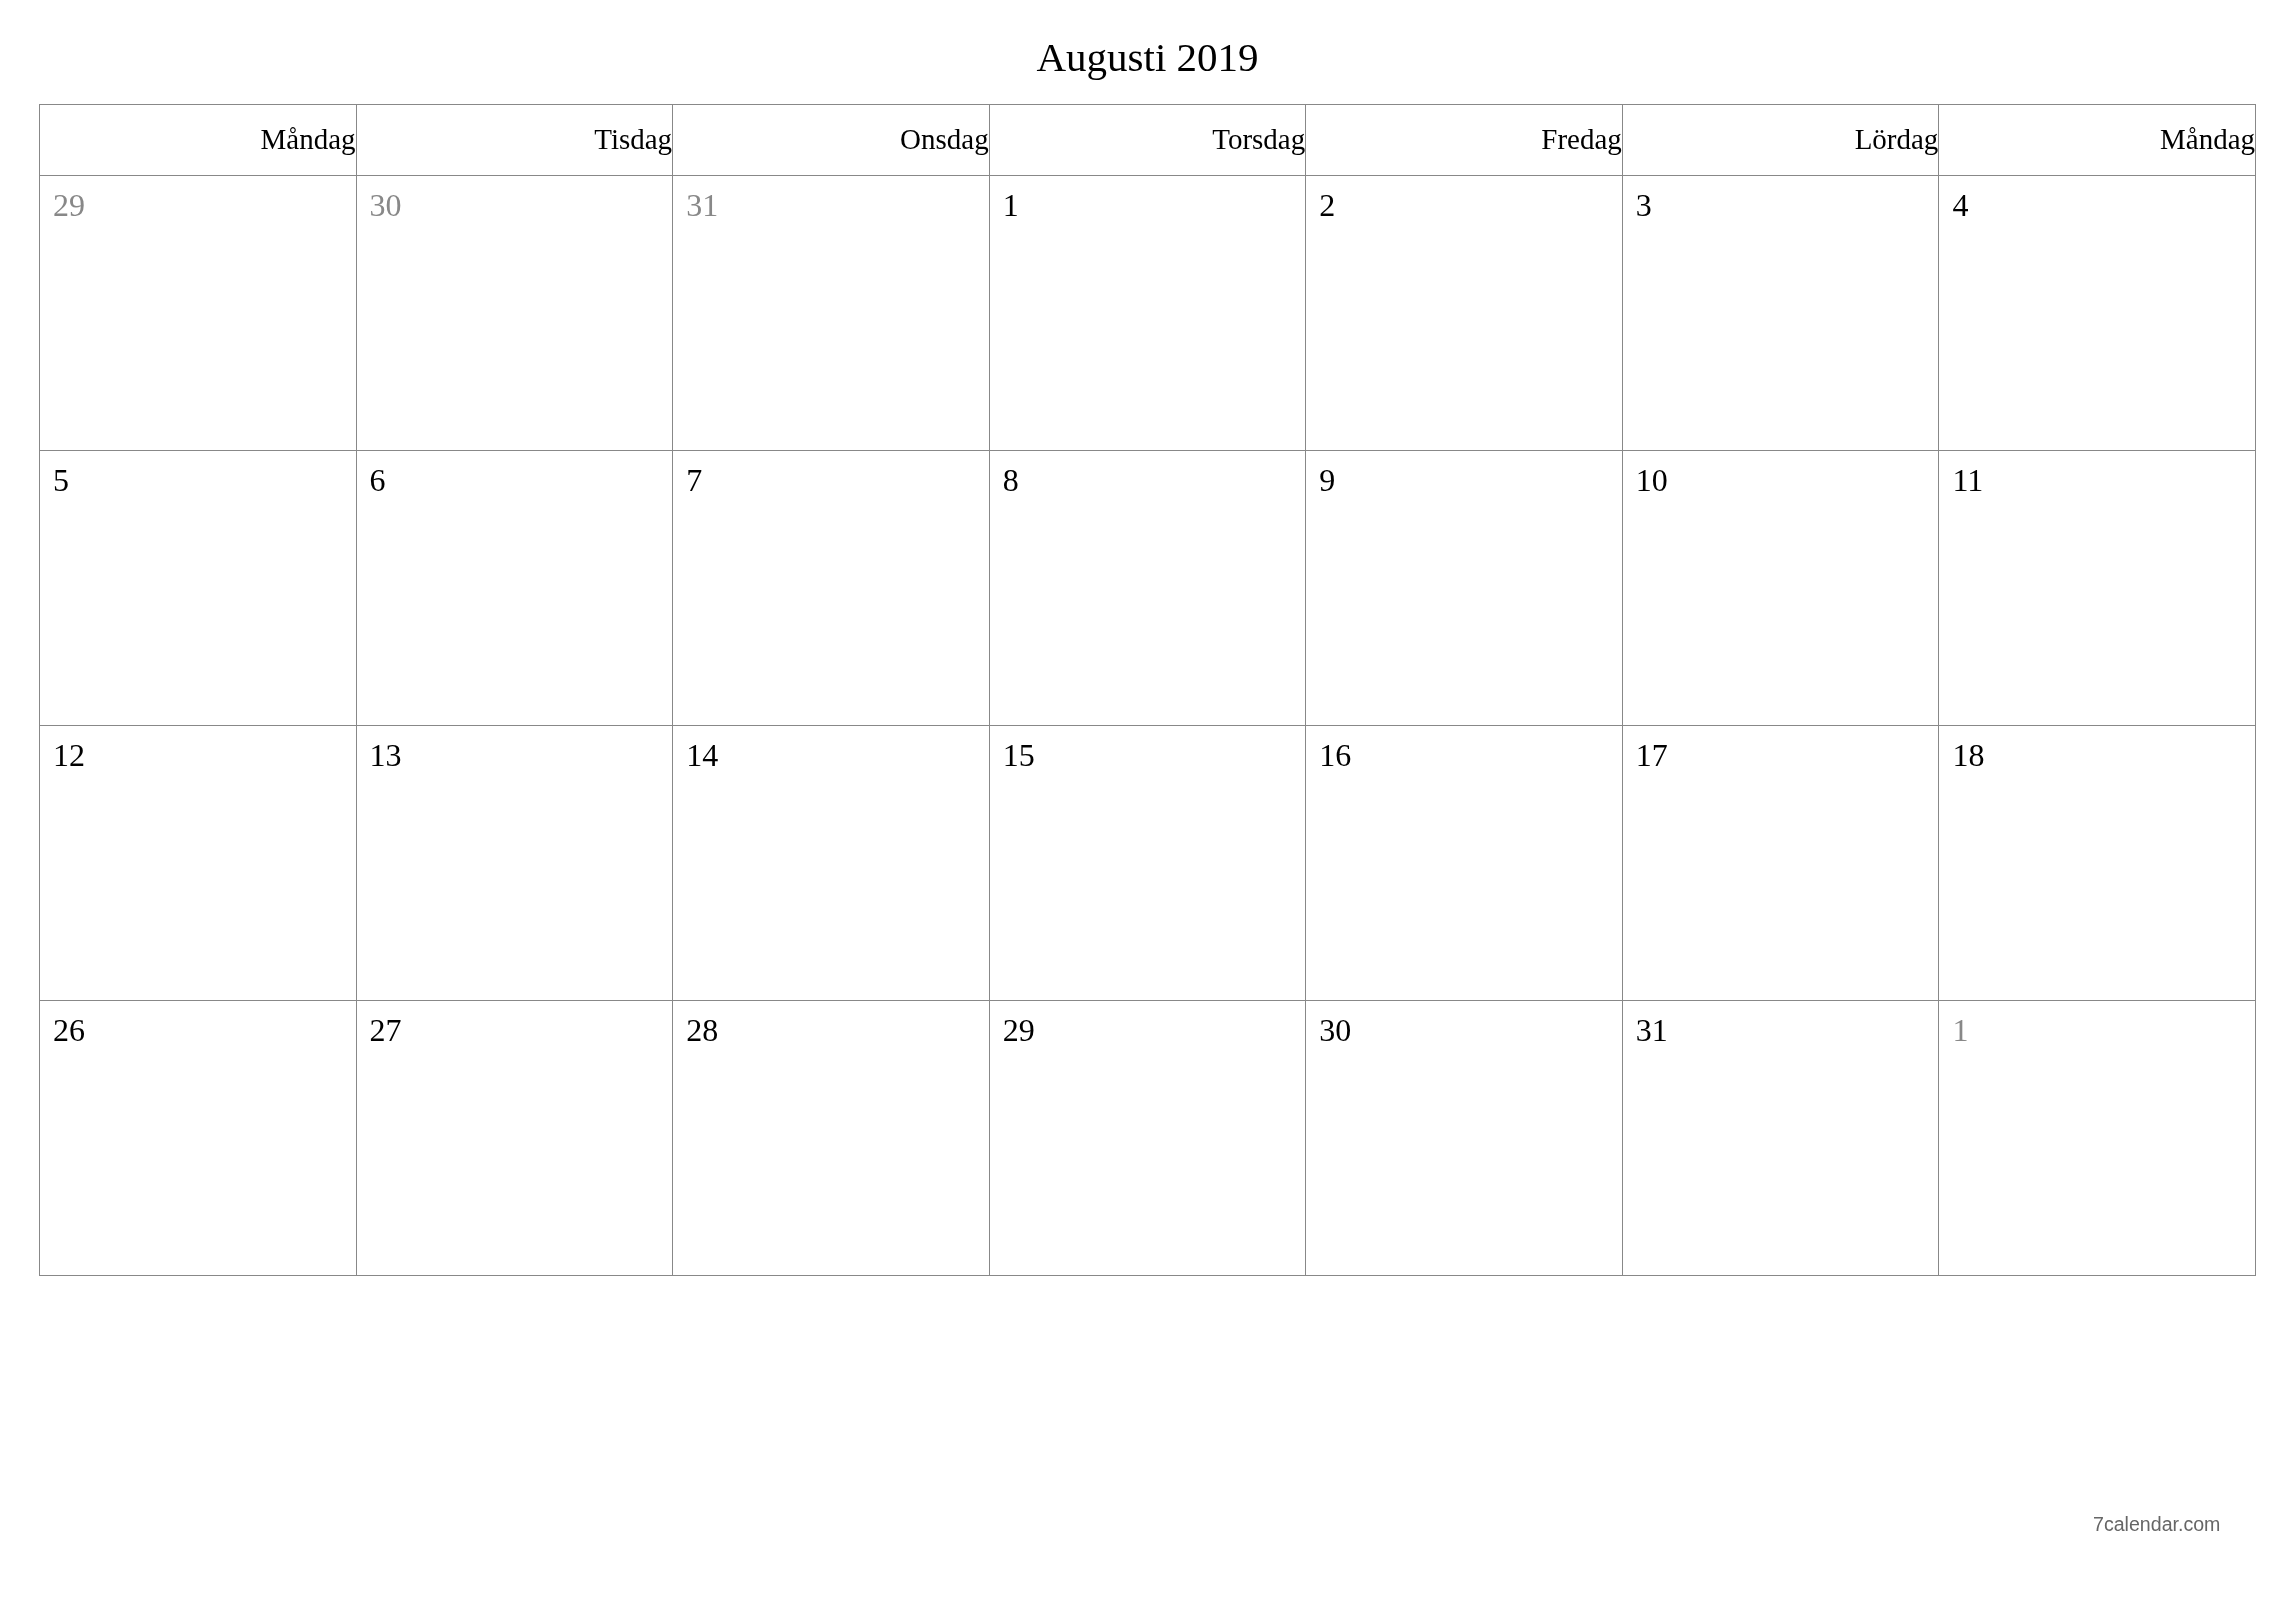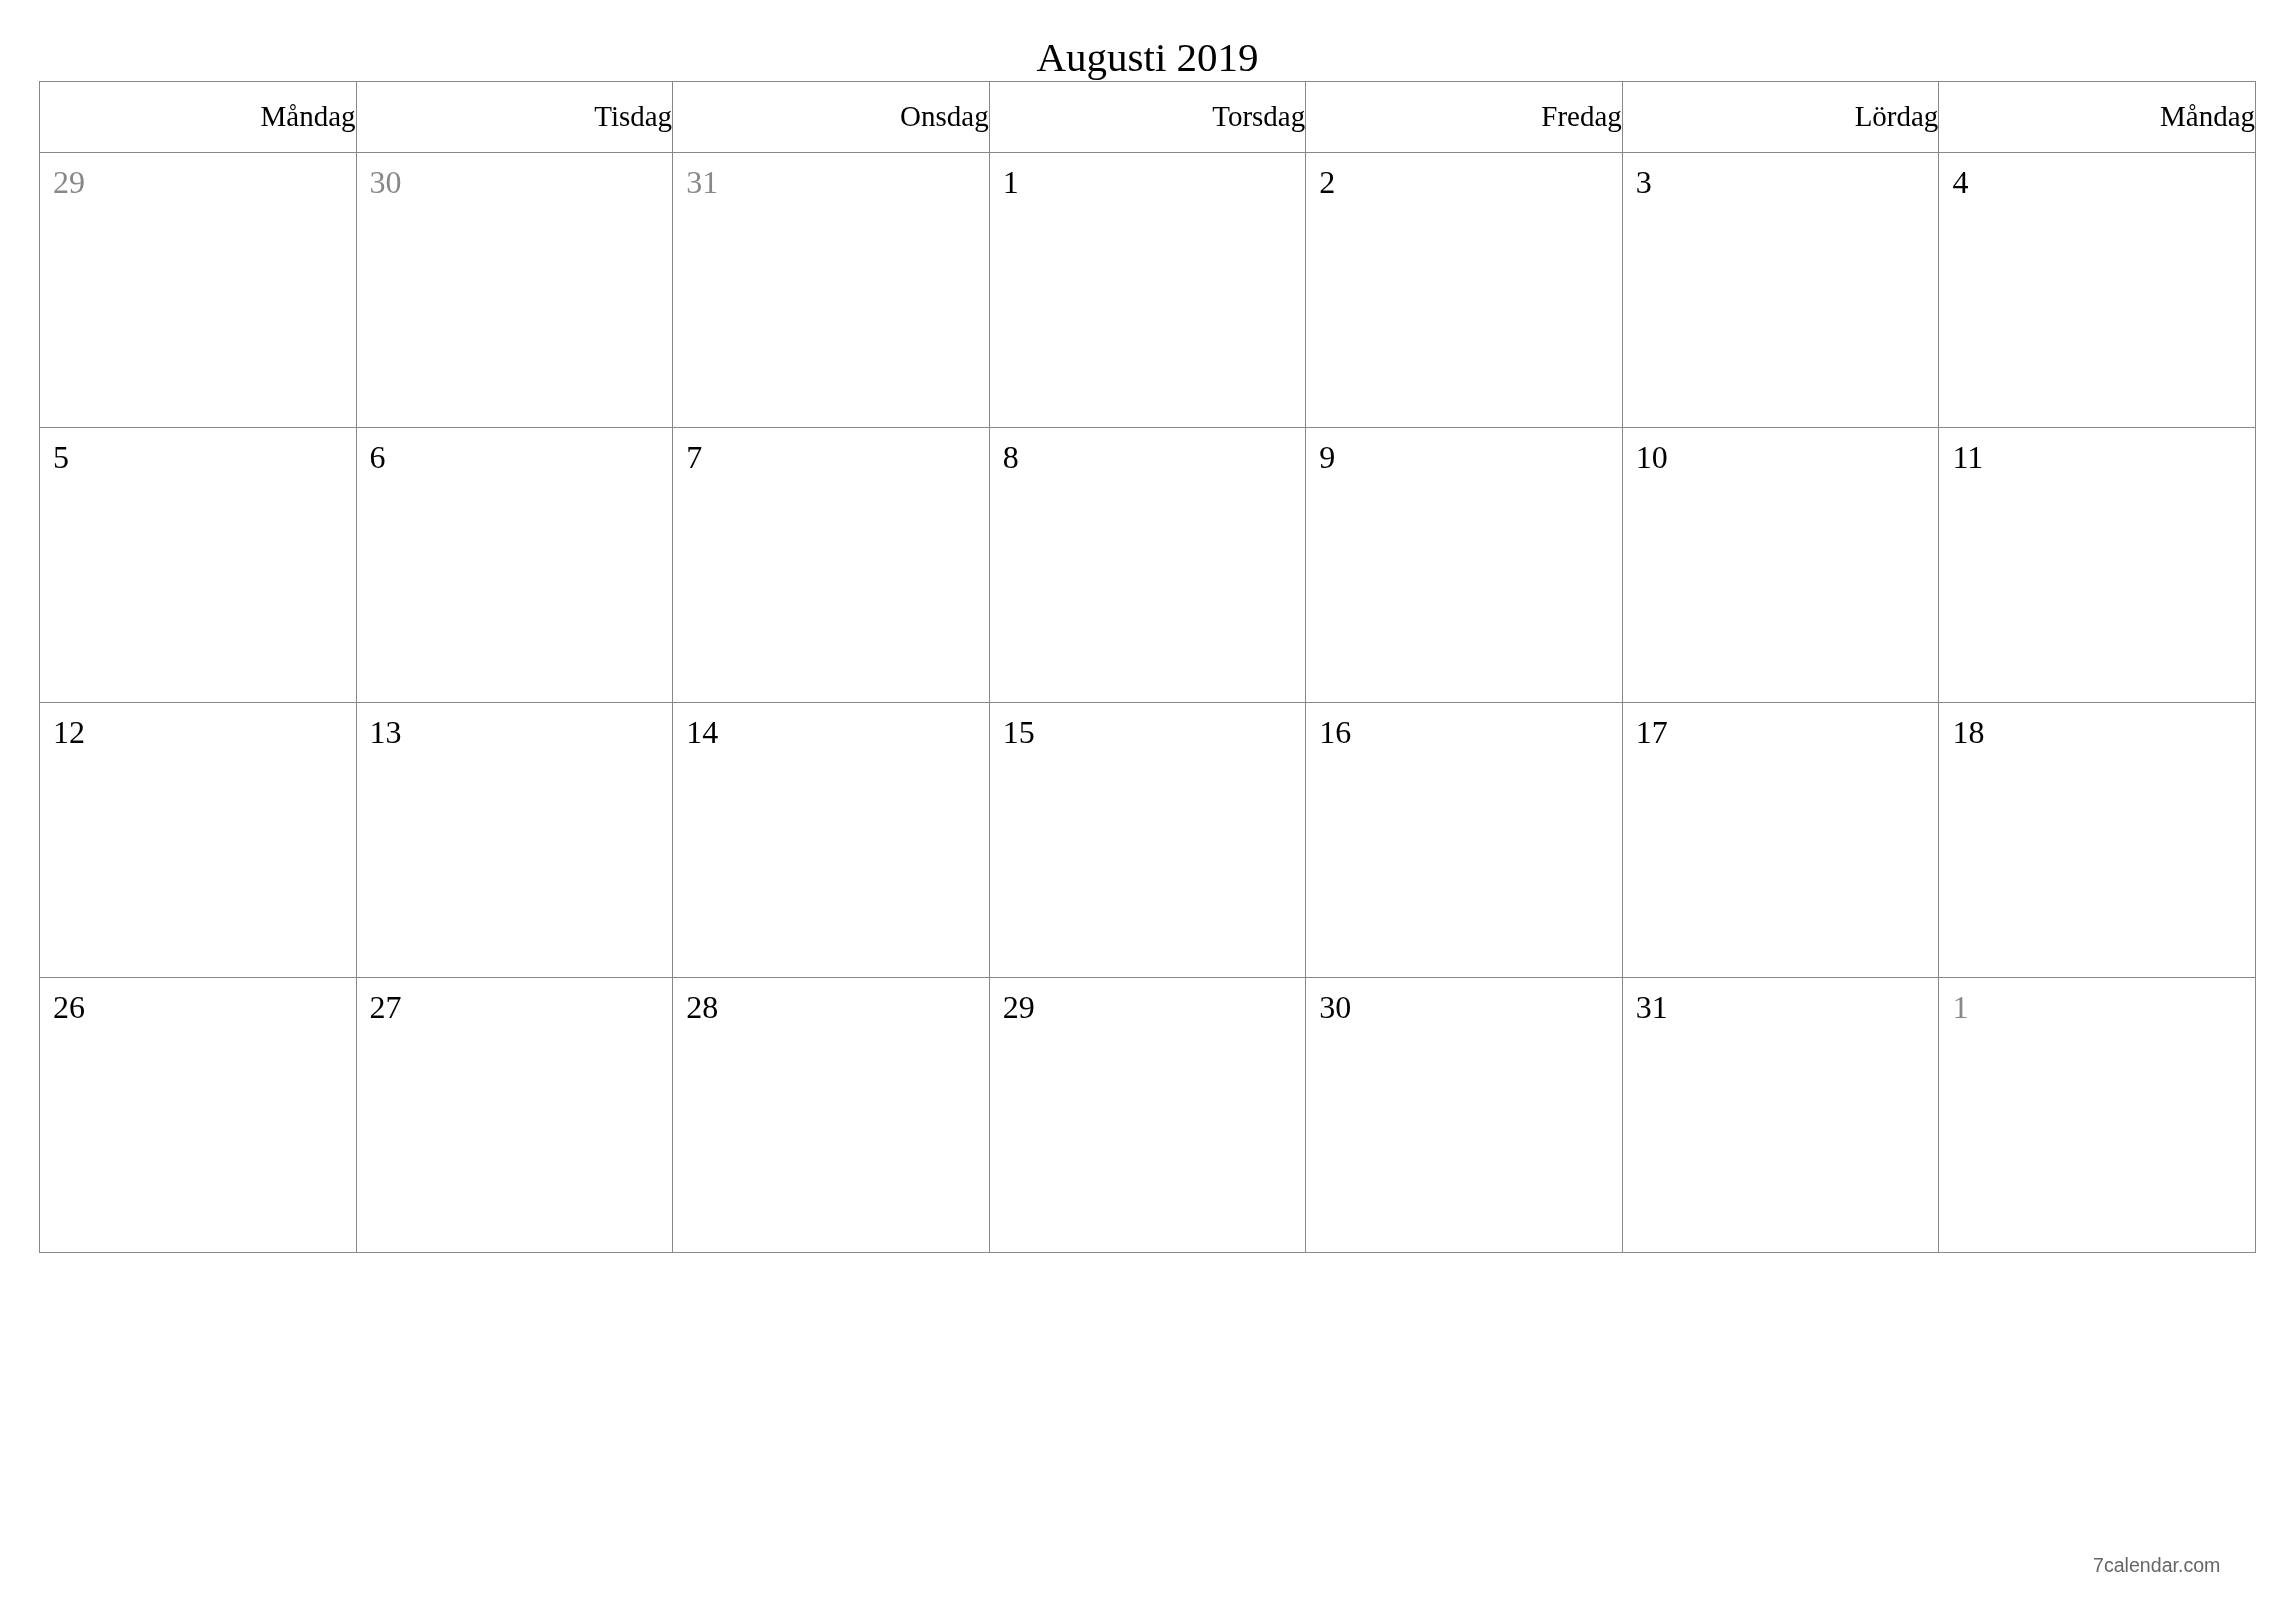--- a/index.html
+++ b/index.html
@@ -12,21 +12,21 @@
     background: #ffffff;
     width: 2295px;
     height: 1623px;
     padding: 33px 39px 26px 39px;
   }
   .title {
     text-align: center;
     font-size: 41px;
     font-weight: normal;
     color: #000;
-    margin-bottom: 0;
+    margin-bottom: 23px;
   }
   .calendar {
     width: 100%;
     border-collapse: collapse;
     table-layout: fixed;
   }
   .calendar th {
     border: 1.3px solid #888;
     font-weight: normal;
     font-size: 29px;
@@ -103,14 +103,14 @@
         <td>27</td>
         <td>28</td>
         <td>29</td>
         <td>30</td>
         <td>31</td>
         <td class="other-month">1</td>
       </tr>
     </tbody>
 </table>
 
-<div class="footer" style="left: 2093px; top: 1554px;">7calendar.com</div>
+<div class="footer" style="left: 2093px; top: 1513px;">7calendar.com</div>
 
 
 </body></html>

